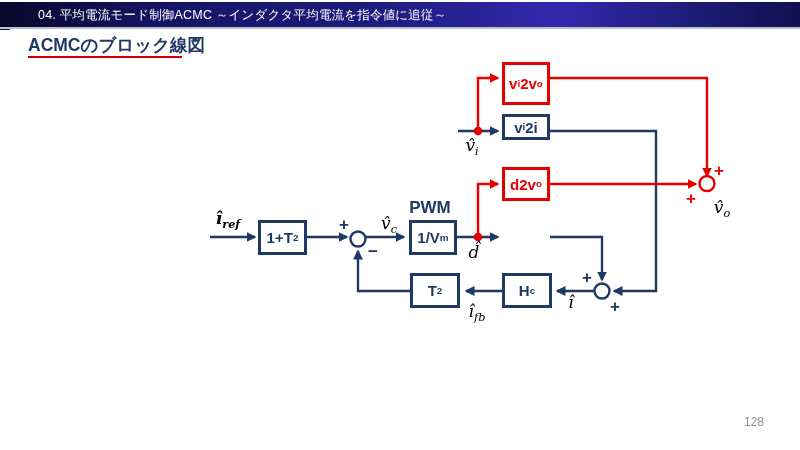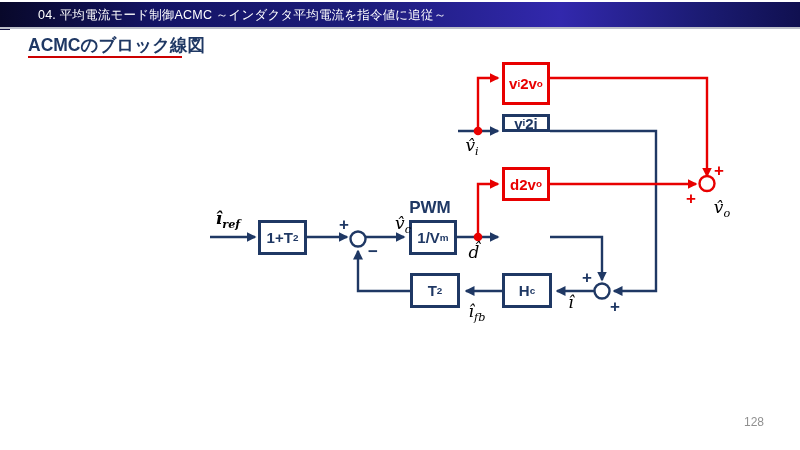--- a/index.html
+++ b/index.html
@@ -102,31 +102,31 @@
       <path d="M550,184 H696" marker-end="url(#ar)"></path>
     </g>
     <circle cx="358" cy="239" r="7.5" fill="#fff" stroke="#1f3864" stroke-width="2.4"></circle>
     <circle cx="602" cy="291" r="7.5" fill="#fff" stroke="#1f3864" stroke-width="2.4"></circle>
     <circle cx="707" cy="183.5" r="7.5" fill="#fff" stroke="#e80000" stroke-width="2.4"></circle>
     <circle cx="478" cy="131" r="4.3" fill="#e80000"></circle>
     <circle cx="478" cy="237" r="4.3" fill="#e80000"></circle>
   </svg>
 
   <div class="block red" style="left:502px;top:62px;width:48px;height:43px;">v<sub>i</sub>2v<sub>o</sub></div>
-  <div class="block" style="left:502px;top:114px;width:48px;height:18px;">v<sub>i</sub>2i</div>
+  <div class="block" style="left:502px;top:114px;width:48px;height:26px;">v<sub>i</sub>2i</div>
   <div class="block red" style="left:502px;top:167px;width:48px;height:34px;">d2v<sub>o</sub></div>
   <div class="block" style="left:258px;top:220px;width:49px;height:35px;">1+T<sub>2</sub></div>
   <div class="block" style="left:409px;top:220px;width:48px;height:35px;">1/V<sub>m</sub></div>
   <div class="block" style="left:410px;top:273px;width:50px;height:35px;">T<sub>2</sub></div>
   <div class="block" style="left:502px;top:273px;width:50px;height:35px;">H<sub>c</sub></div>
 
   <div class="pwm-label" style="left:430px;top:208px;">PWM</div>
 
   <div class="mathlabel" style="left:228px;top:218px;font-weight:bold;">î<sub>ref</sub></div>
-  <div class="mathlabel" style="left:389px;top:223px;margin-left:14px;">v̂<sub>c</sub></div>
+  <div class="mathlabel" style="left:389px;top:223px;">v̂<sub>c</sub></div>
   <div class="mathlabel" style="left:474px;top:252px;">d̂</div>
   <div class="mathlabel" style="left:472px;top:145px;">v̂<sub>i</sub></div>
   <div class="mathlabel" style="left:722px;top:207px;">v̂<sub>o</sub></div>
   <div class="mathlabel" style="left:477px;top:311px;">î<sub>fb</sub></div>
   <div class="mathlabel" style="left:571px;top:302px;">î</div>
 
   <div class="sign navy" style="left:344px;top:224px;">+</div>
   <div class="sign navy" style="left:373px;top:251px;">−</div>
   <div class="sign navy" style="left:587px;top:277px;">+</div>
   <div class="sign navy" style="left:615px;top:306px;">+</div>

